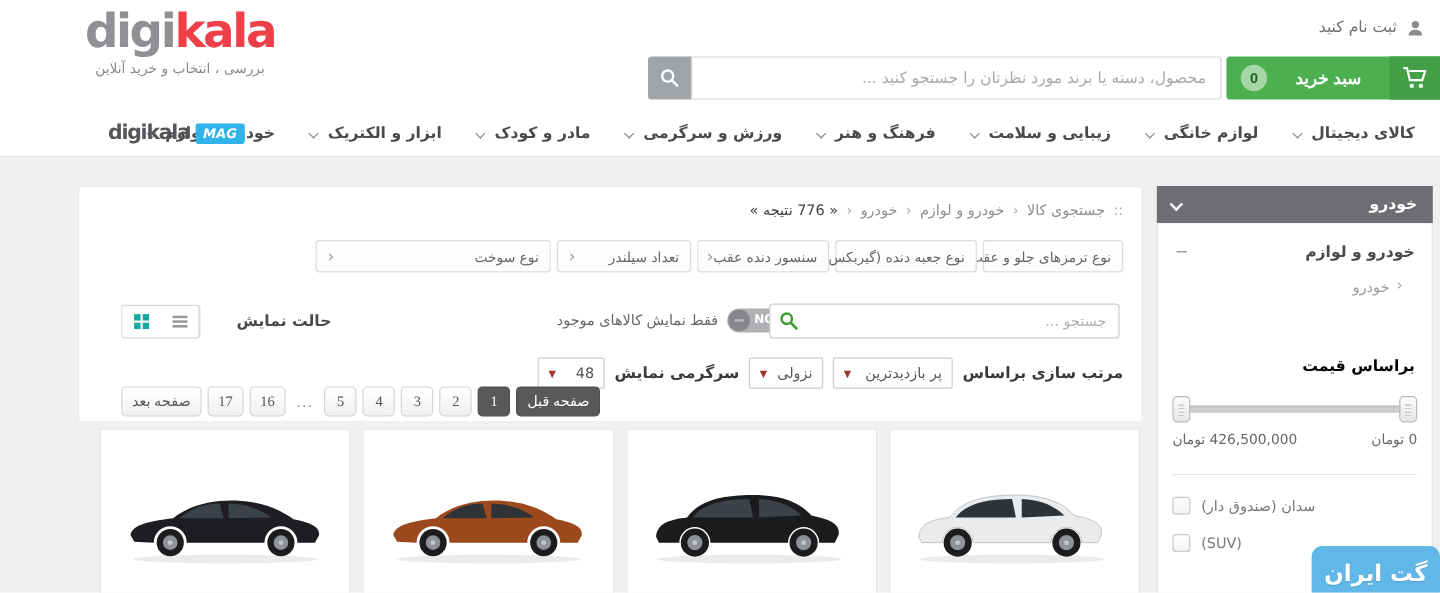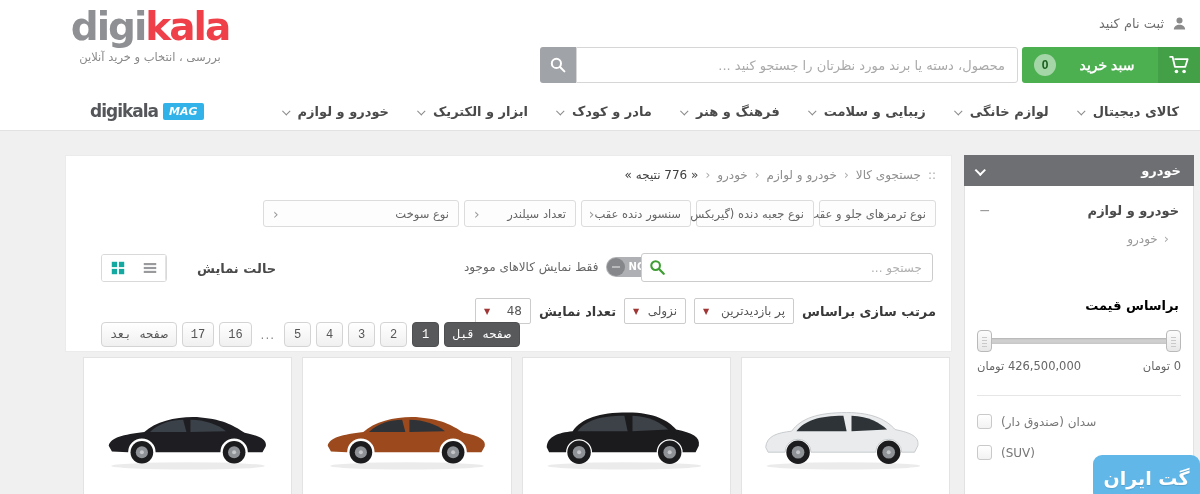--- a/index.html
+++ b/index.html
@@ -96,21 +96,21 @@
   .select{height:26px;border:1px solid #ccc;border-radius:2px;background:#fff;display:flex;direction:rtl;
     align-items:center;justify-content:space-between;padding:0 8px;font-size:12px;color:#555;cursor:pointer;white-space:nowrap}
   .select .caret{color:var(--caret_red);font-size:8px;margin-right:8px}
   .sel-sortby{width:100px}
   .sel-order{width:62px}
   .sel-count{width:56px}
 
   .pagination{position:absolute;top:166px;left:35px;display:flex;direction:rtl;align-items:center;gap:5px}
   .page-btn{min-width:27px;height:25px;padding:4px 8px;border:1px solid #d4d4d4;border-radius:4px;
     background:linear-gradient(#ffffff,#f0f0f0);color:#555;font-size:12px;display:flex;align-items:center;
-    justify-content:center;cursor:pointer;font-family:Liberation Mono, monospace;white-space:nowrap}
+    justify-content:center;cursor:pointer;font-family:Liberation Serif, serif;white-space:nowrap}
   .page-btn.dark{background:var(--dark_btn);border-color:#4e4f51;color:#fff}
   .page-dots{color:#888;font-size:12px;padding:0 4px;letter-spacing:1px}
 
   
   .cards{position:absolute;left:83px;top:226px;width:867px;display:flex;gap:10px}
   .card{flex:1;height:300px;background:#fff;border:1px solid #e3e3e4;display:flex;justify-content:center;
     padding-top:30px;cursor:pointer}
   .card svg{width:178px;height:92px;flex:0 0 auto}
 
   
@@ -202,20 +202,24 @@
         </div>
       <div class="nav-item">
           <span>زیبایی و سلامت</span>
           <span class="chev-down"></span>
         </div>
       <div class="nav-item">
           <span>فرهنگ و هنر</span>
           <span class="chev-down"></span>
         </div>
       <div class="nav-item">
+          <span>ورزش و سرگرمی</span>
+          <span class="chev-down"></span>
+        </div>
+      <div class="nav-item">
           <span>مادر و کودک</span>
           <span class="chev-down"></span>
         </div>
       <div class="nav-item">
           <span>ابزار و الکتریک</span>
           <span class="chev-down"></span>
         </div>
       <div class="nav-item">
           <span>خودرو و لوازم</span>
           <span class="chev-down"></span>
@@ -307,21 +311,21 @@
       <div class="sortrow">
         <span class="sort-label">مرتب سازی براساس</span>
         <div class="select sel-sortby">
           <span>پر بازدیدترین</span>
           <span class="caret">▼</span>
         </div>
         <div class="select sel-order">
           <span>نزولی</span>
           <span class="caret">▼</span>
         </div>
-        <span class="sort-label">تعداد نمایش</span>
+        <span class="sort-label">سرگرمی نمایش</span>
         <div class="select sel-count">
           <span>48</span>
           <span class="caret">▼</span>
         </div>
       </div>
 
       <div class="pagination">
         <button class="page-btn dark">صفحه قبل</button>
         <button class="page-btn dark">1</button>
         <button class="page-btn">2</button>

